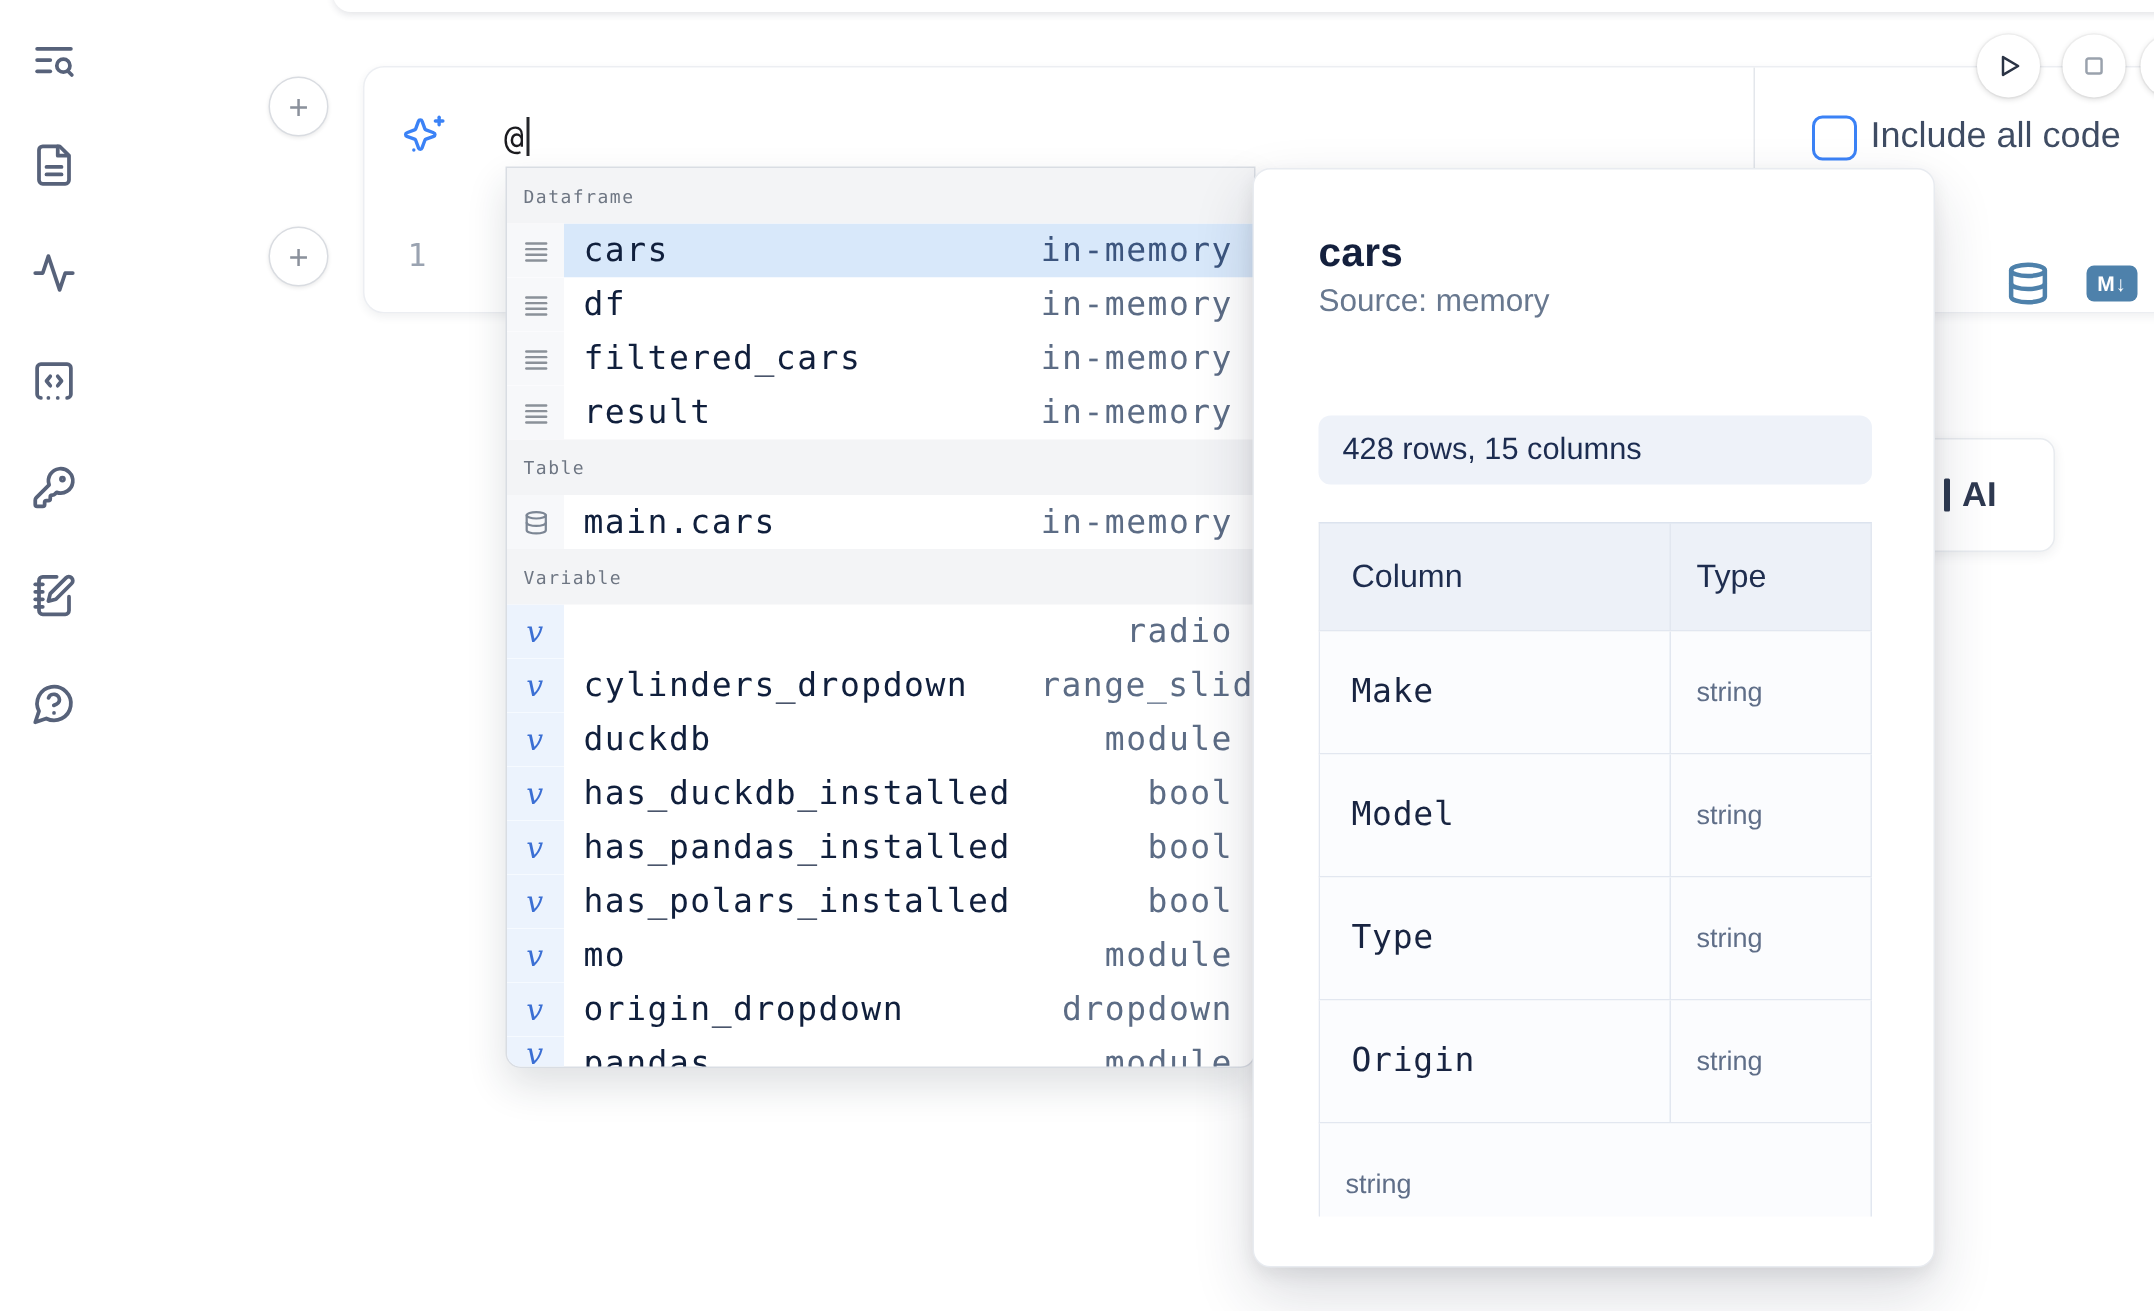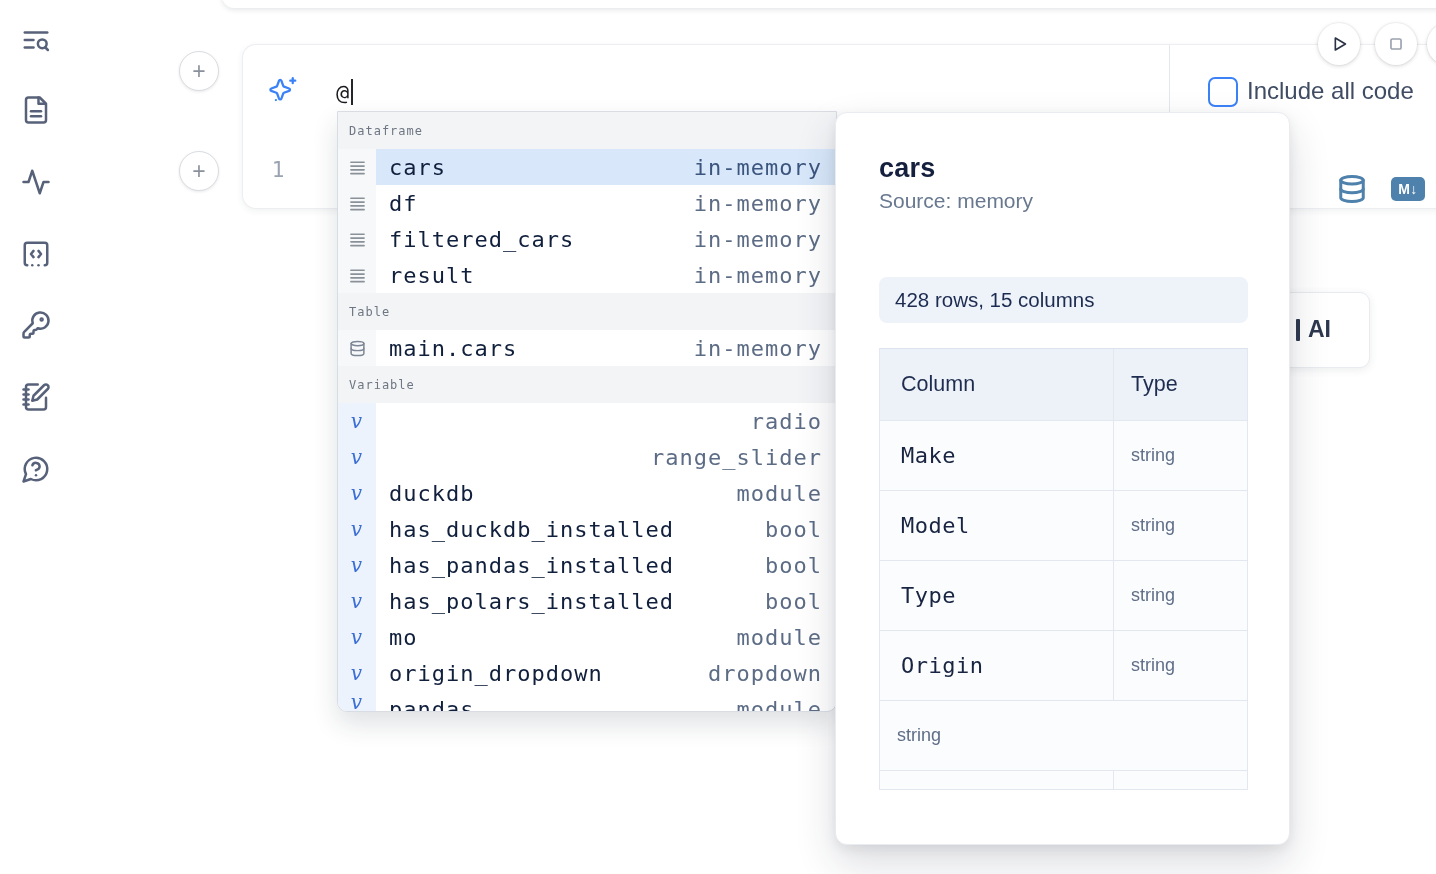--- a/index.html
+++ b/index.html
@@ -81,21 +81,21 @@
   
   #preview{left:835px;top:112px;width:455px;height:733px;background:#fff;border:1px solid #e8ebf0;
            border-radius:12px;box-sizing:border-box;z-index:5;
            box-shadow:0 18px 40px rgba(30,40,60,.16),0 4px 12px rgba(0,0,0,.07);}
   #pv-title{left:43px;top:40px;font-size:27px;font-weight:bold;color:#14203d;letter-spacing:.2px;}
   #pv-source{left:43px;top:76px;font-size:21px;color:#68788f;}
   #pv-badge{left:43px;top:145px;width:369px;height:46px;background:#eef2f9;border-radius:8px;
             box-sizing:border-box;display:flex;align-items:center;padding-left:16px;
             font-size:20.5px;color:#1c2c50;margin-top:19px;}
   #pv-table{left:43px;top:235px;width:369px;height:463px;overflow:hidden;box-sizing:border-box;}
-  .pv-row{display:flex;height:70px;border:1px solid #e2e7f0;border-top:none;box-sizing:border-box;background:#fbfcfe;}
+  .pv-row{display:flex;height:82px;border:1px solid #e2e7f0;border-top:none;box-sizing:border-box;background:#fbfcfe;}
   .pv-row.pv-head{border-top:1px solid #dce3ee;background:#edf1f8;height:73px;}
   .pv-row.partial{height:19px;}
   .pv-c1{width:234px;border-right:1px solid #e2e7f0;display:flex;align-items:center;
          padding-left:21px;box-sizing:border-box;}
   .pv-c2{flex:1;display:flex;align-items:center;padding-left:17px;box-sizing:border-box;}
   .pv-head .pv-c1 span,.pv-head .pv-c2 span{font-size:21.5px;color:#1e2d4f;font-family:"Liberation Sans",sans-serif;}
   .pv-name{font-family:"DejaVu Sans Mono",monospace;font-size:22px;color:#182441;letter-spacing:.5px;}
   .pv-type{font-size:18px;color:#5f6e88;}
 </style>
 </head>
@@ -315,20 +315,21 @@
       <span class="c-type">radio</span>
     </span>
   </div>
 
   <div class="c-row g-variable">
     <span class="c-gutter">
 
       <span class="ci ci-variable">v</span>
     </span>
     <span class="c-content">
+      <span class="c-name">cylinders_dropdown</span>
       <span class="c-type">range_slider</span>
     </span>
   </div>
 
   <div class="c-row g-variable">
     <span class="c-gutter">
 
       <span class="ci ci-variable">v</span>
     </span>
     <span class="c-content">

